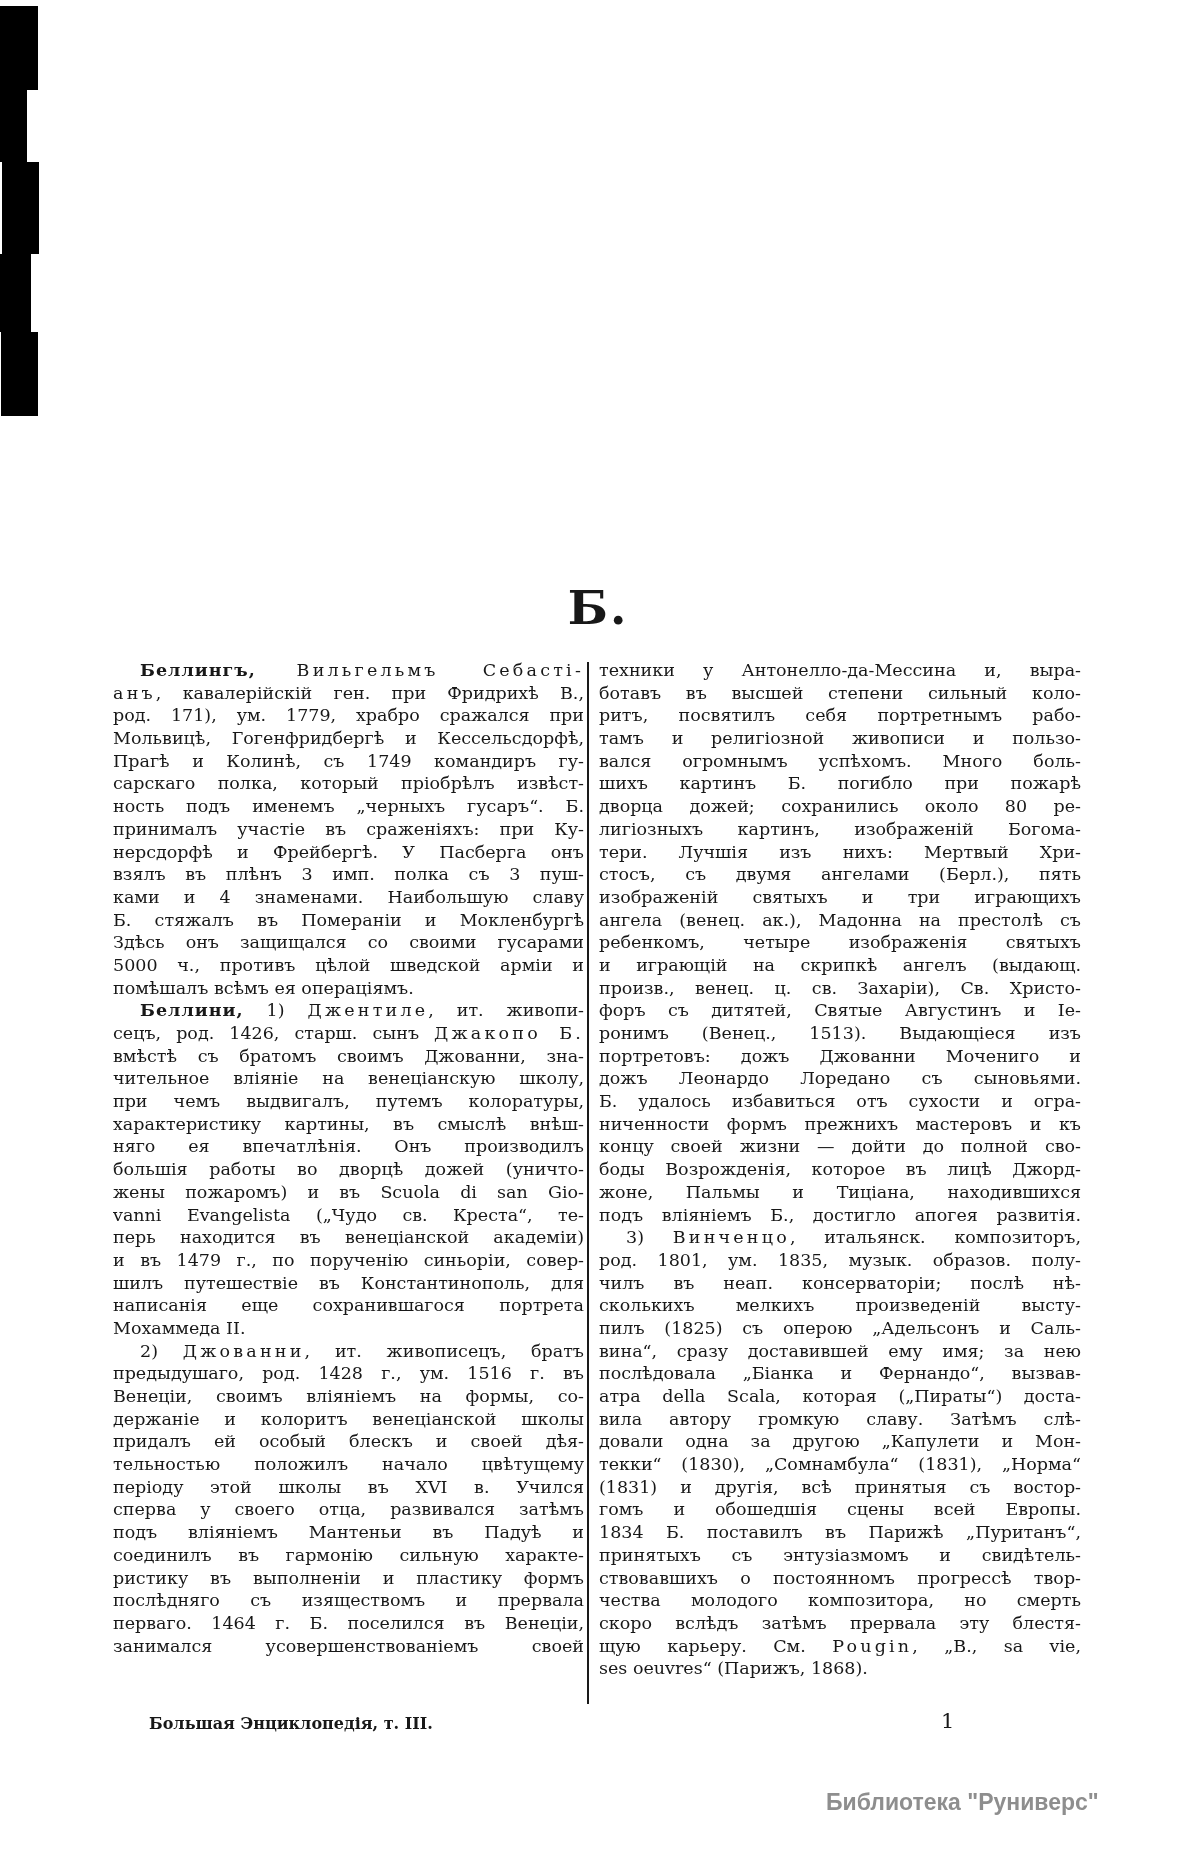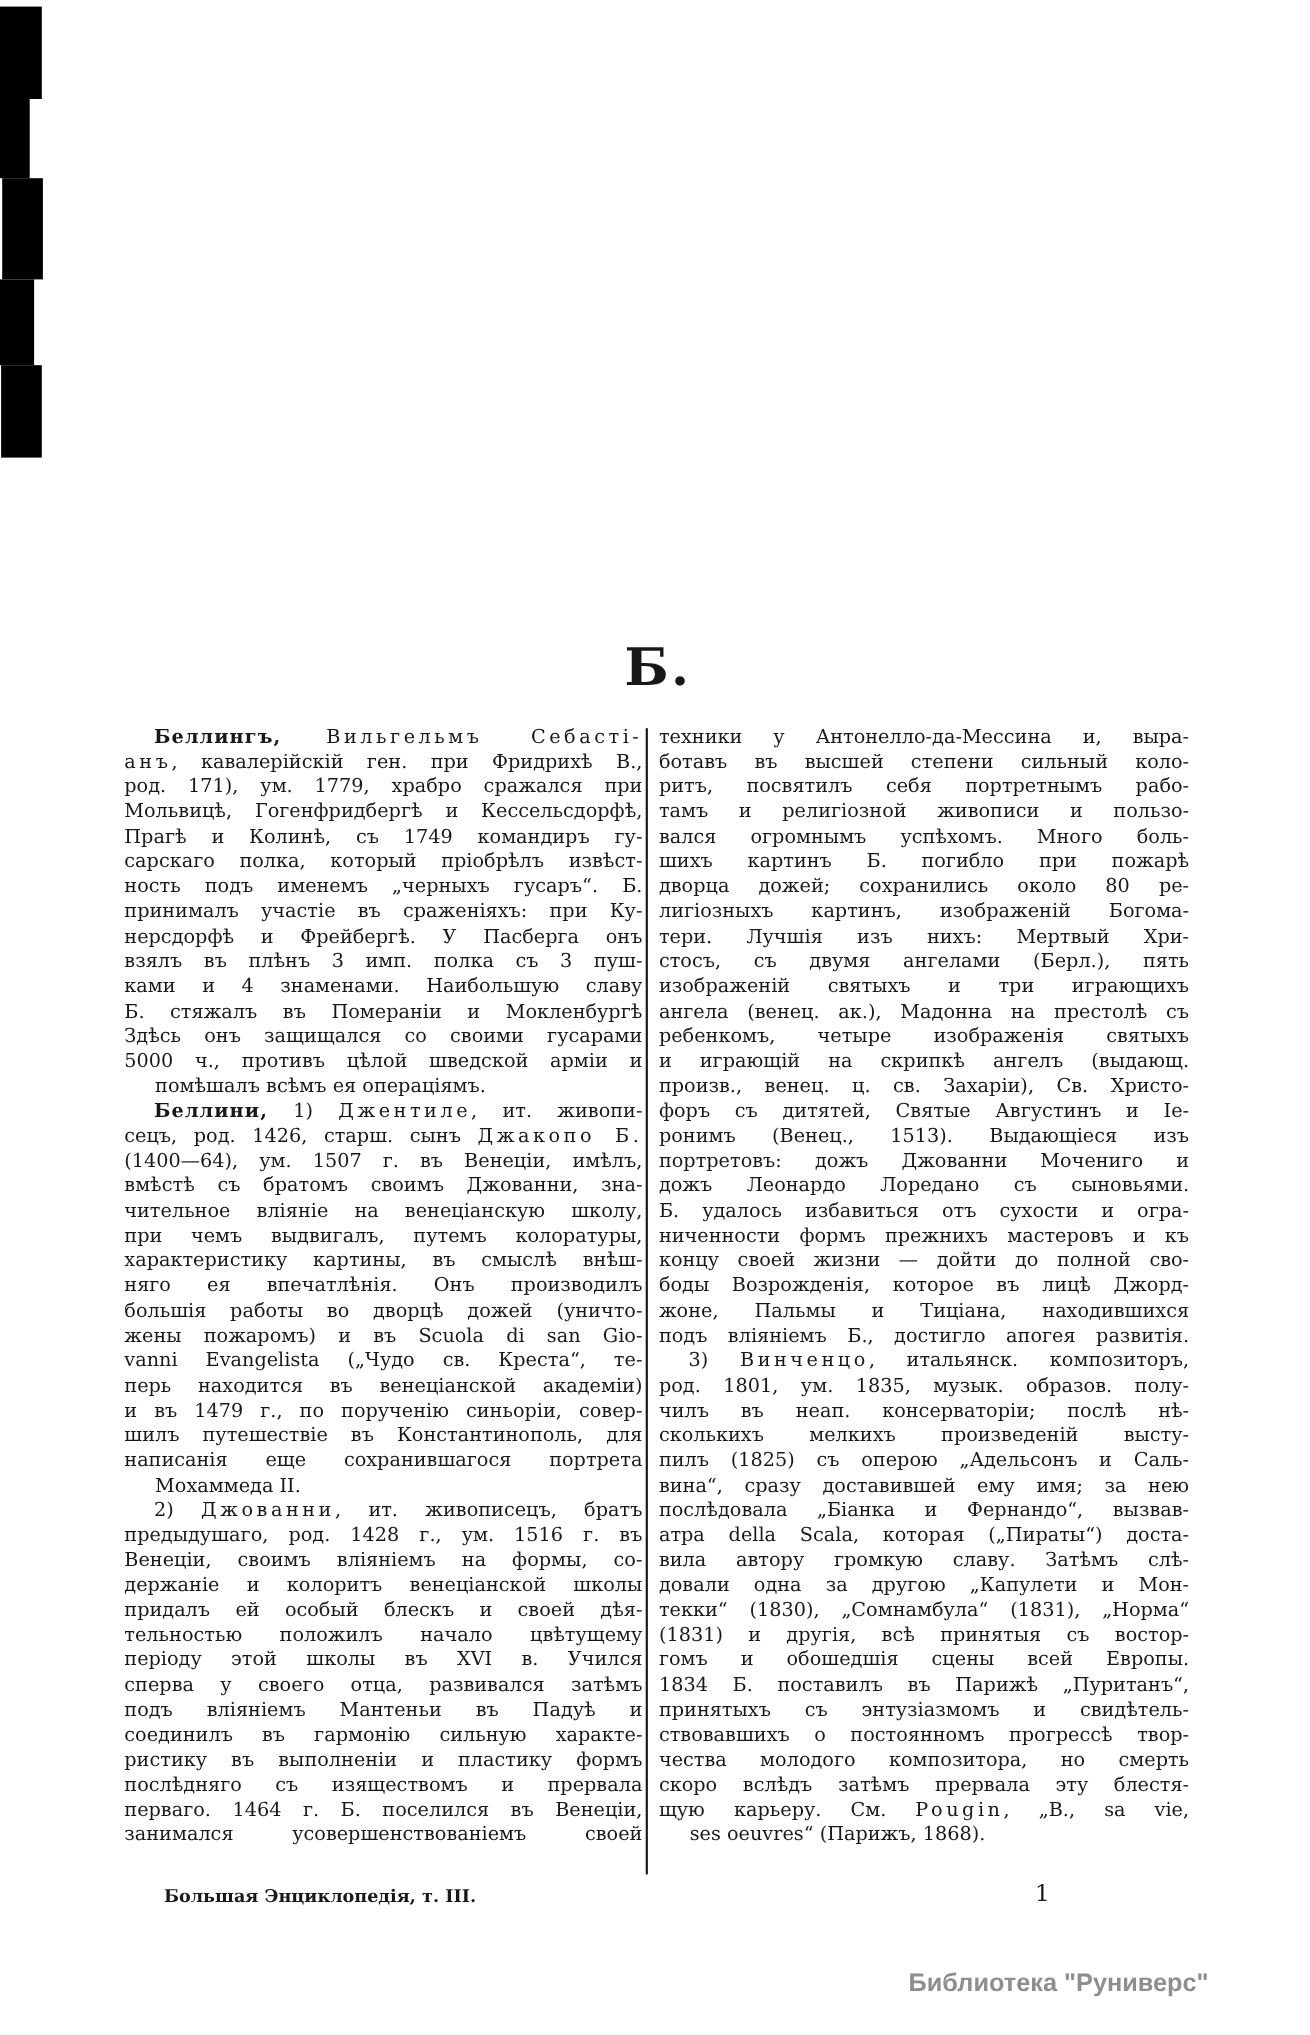--- a/index.html
+++ b/index.html
@@ -13,21 +13,21 @@
   .m4{left:0;top:254px;width:31px;height:78px;}
   .m5{left:1px;top:332px;width:37px;height:84px;}
   .section-heading{position:absolute;left:113px;top:582px;width:970px;text-align:center;
         font-size:47px;font-weight:bold;letter-spacing:2px;line-height:1.1;}
   .divider{position:absolute;left:587px;top:662px;width:2px;height:1042px;background:#1a1a1a;}
   .col{position:absolute;top:659px;font-size:17.5px;line-height:22.7px;}
   .col.left{left:113px;width:471px;}
   .col.right{left:599px;width:482px;}
   .line{height:22.7px;overflow:hidden;text-align:justify;text-align-last:justify;
         white-space:normal;}
-  .line.end{text-align-last:left;margin-left:28px;}
+  .line.end{text-align-last:left;}
   .line.ind{padding-left:27px;}
   .b{font-weight:bold;letter-spacing:1px;}
   .sp{letter-spacing:3.2px;}
   .footer-edition{position:absolute;left:149px;top:1714px;font-size:16px;font-weight:bold;}
   .page-number{position:absolute;left:941px;top:1709px;font-size:21px;}
   .watermark{position:absolute;left:826px;top:1789px;font-size:23px;font-weight:bold;
         color:#8e8e8e;font-family:"Liberation Sans",sans-serif;}
 </style>
 </head>
 <body>
@@ -56,21 +56,20 @@
       <div class="line"><span>принималъ участіе въ сраженіяхъ: при Ку-</span></div>
       <div class="line"><span>нерсдорфѣ и Фрейбергѣ. У Пасберга онъ</span></div>
       <div class="line"><span>взялъ въ плѣнъ 3 имп. полка съ 3 пуш-</span></div>
       <div class="line"><span>ками и 4 знаменами. Наибольшую славу</span></div>
       <div class="line"><span>Б. стяжалъ въ Помераніи и Мокленбургѣ</span></div>
       <div class="line"><span>Здѣсь онъ защищался со своими гусарами</span></div>
       <div class="line"><span>5000 ч., противъ цѣлой шведской арміи и</span></div>
       <div class="line end"><span>помѣшалъ всѣмъ ея операціямъ.</span></div>
       <div class="line ind"><span class="b">Беллини,</span><span> 1) </span><span class="sp">Джентиле</span><span>, ит. живопи-</span></div>
       <div class="line"><span>сецъ, род. 1426, старш. сынъ </span><span class="sp">Джакопо Б.</span></div>
-      <div class="line"><span>(1400—64), ум. 1507 г. въ Венеціи, имѣлъ,</span></div>
       <div class="line"><span>вмѣстѣ съ братомъ своимъ Джованни, зна-</span></div>
       <div class="line"><span>чительное вліяніе на венеціанскую школу,</span></div>
       <div class="line"><span>при чемъ выдвигалъ, путемъ колоратуры,</span></div>
       <div class="line"><span>характеристику картины, въ смыслѣ внѣш-</span></div>
       <div class="line"><span>няго ея впечатлѣнія. Онъ производилъ</span></div>
       <div class="line"><span>большія работы во дворцѣ дожей (уничто-</span></div>
       <div class="line"><span>жены пожаромъ) и въ Scuola di san Gio-</span></div>
       <div class="line"><span>vanni Evangelista („Чудо св. Креста“, те-</span></div>
       <div class="line"><span>перь находится въ венеціанской академіи)</span></div>
       <div class="line"><span>и въ 1479 г., по порученію синьоріи, совер-</span></div>

